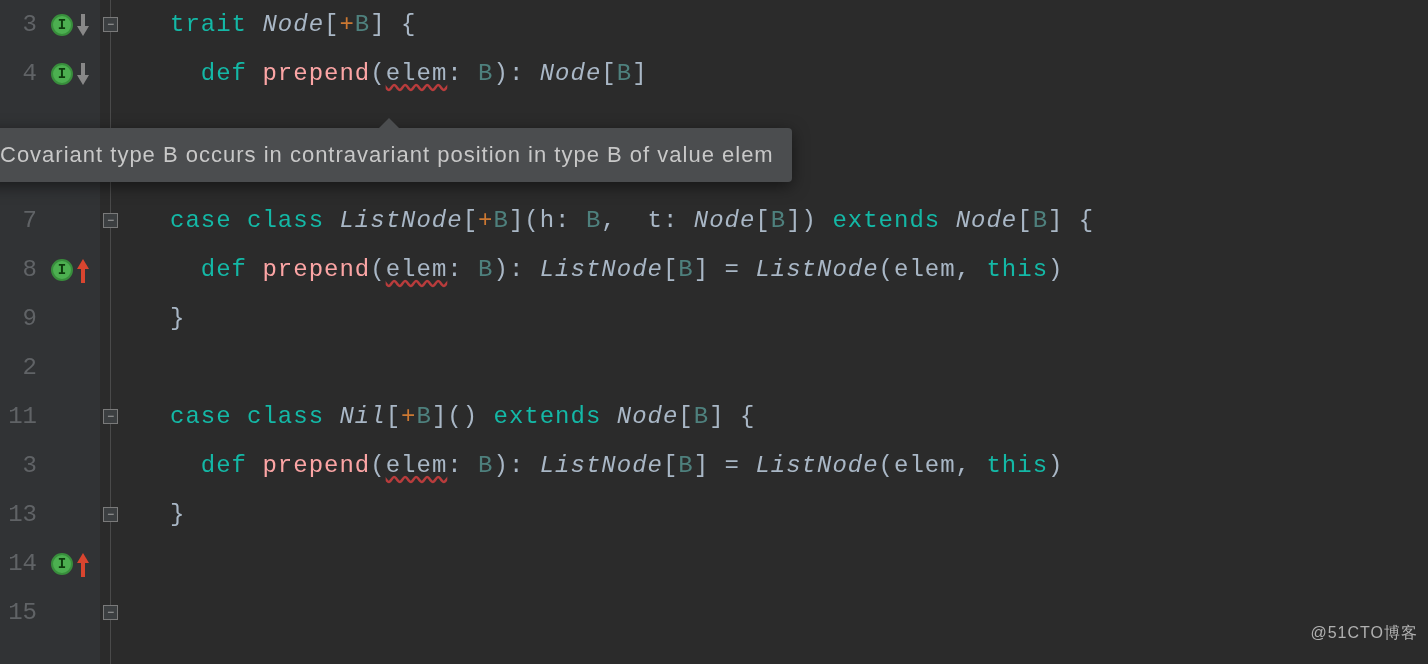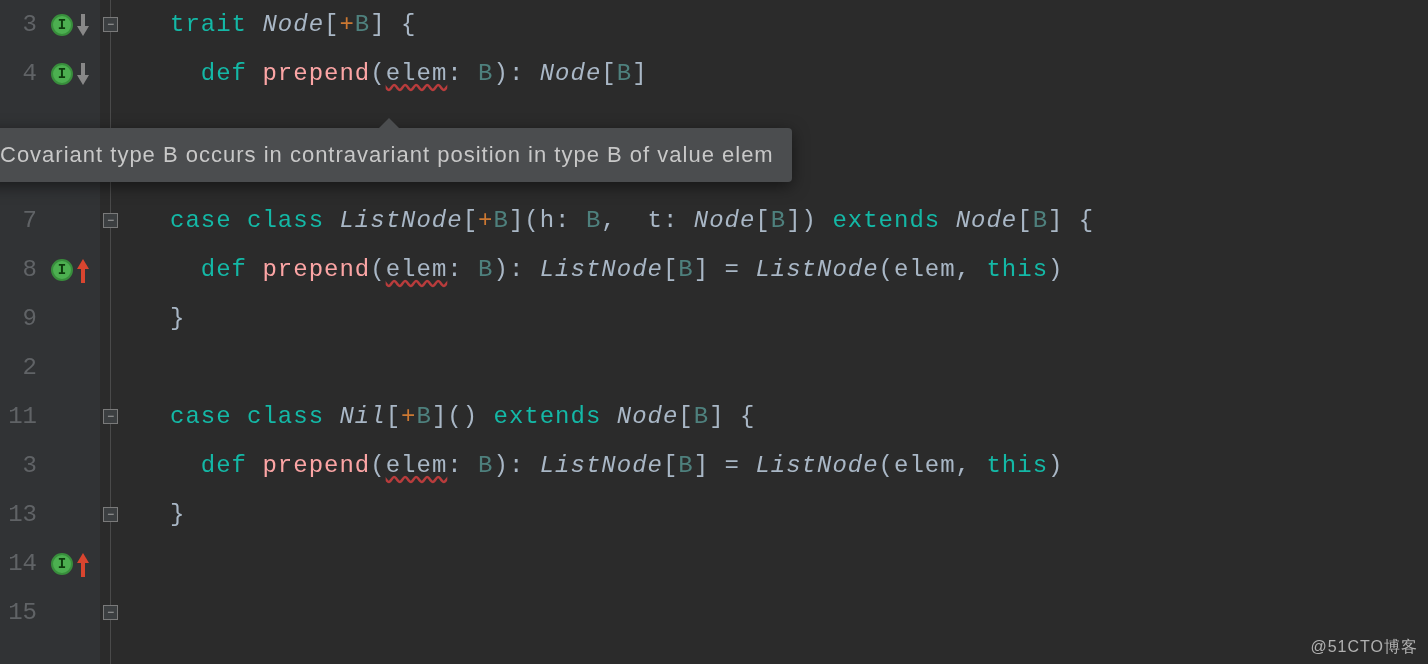--- a/index.html
+++ b/index.html
@@ -37,21 +37,21 @@
   .pl   { color:#a9b7c6; }
   .err  { text-decoration:underline wavy #b93c3c; text-underline-offset:4px;}
   .it   { font-style:italic; }
   .pun  { color:#a9b7c6; }
   .brc  { color:#a9b7c6; }
 
   
   .tooltip { position:absolute; background:#4b4d4f; color:#c8c8c8; font-family:sans-serif; font-size:22px; padding:14px 18px; border-radius:4px; box-shadow:0 4px 16px rgba(0,0,0,0.5); white-space:nowrap;}
   .tooltip::after { content:""; position:absolute; top:-10px; left:395px; width:0; height:0; border-left:12px solid transparent; border-right:12px solid transparent; border-bottom:12px solid #4b4d4f; }
 
-  .watermark { position:absolute; right:10px; bottom:6px; color:#ddd; font-family:sans-serif; font-size:16px; opacity:0.75;}
+  .watermark { position:absolute; right:10px; bottom:20px; color:#ddd; font-family:sans-serif; font-size:16px; opacity:0.75;}
 </style>
 </head>
 <body>
 
 <div class="editor">
   <div class="gutter">
     <div class="ln">3</div>
     <div class="ln">4</div>
     <div class="ln"></div>
     <div class="ln">6</div>

